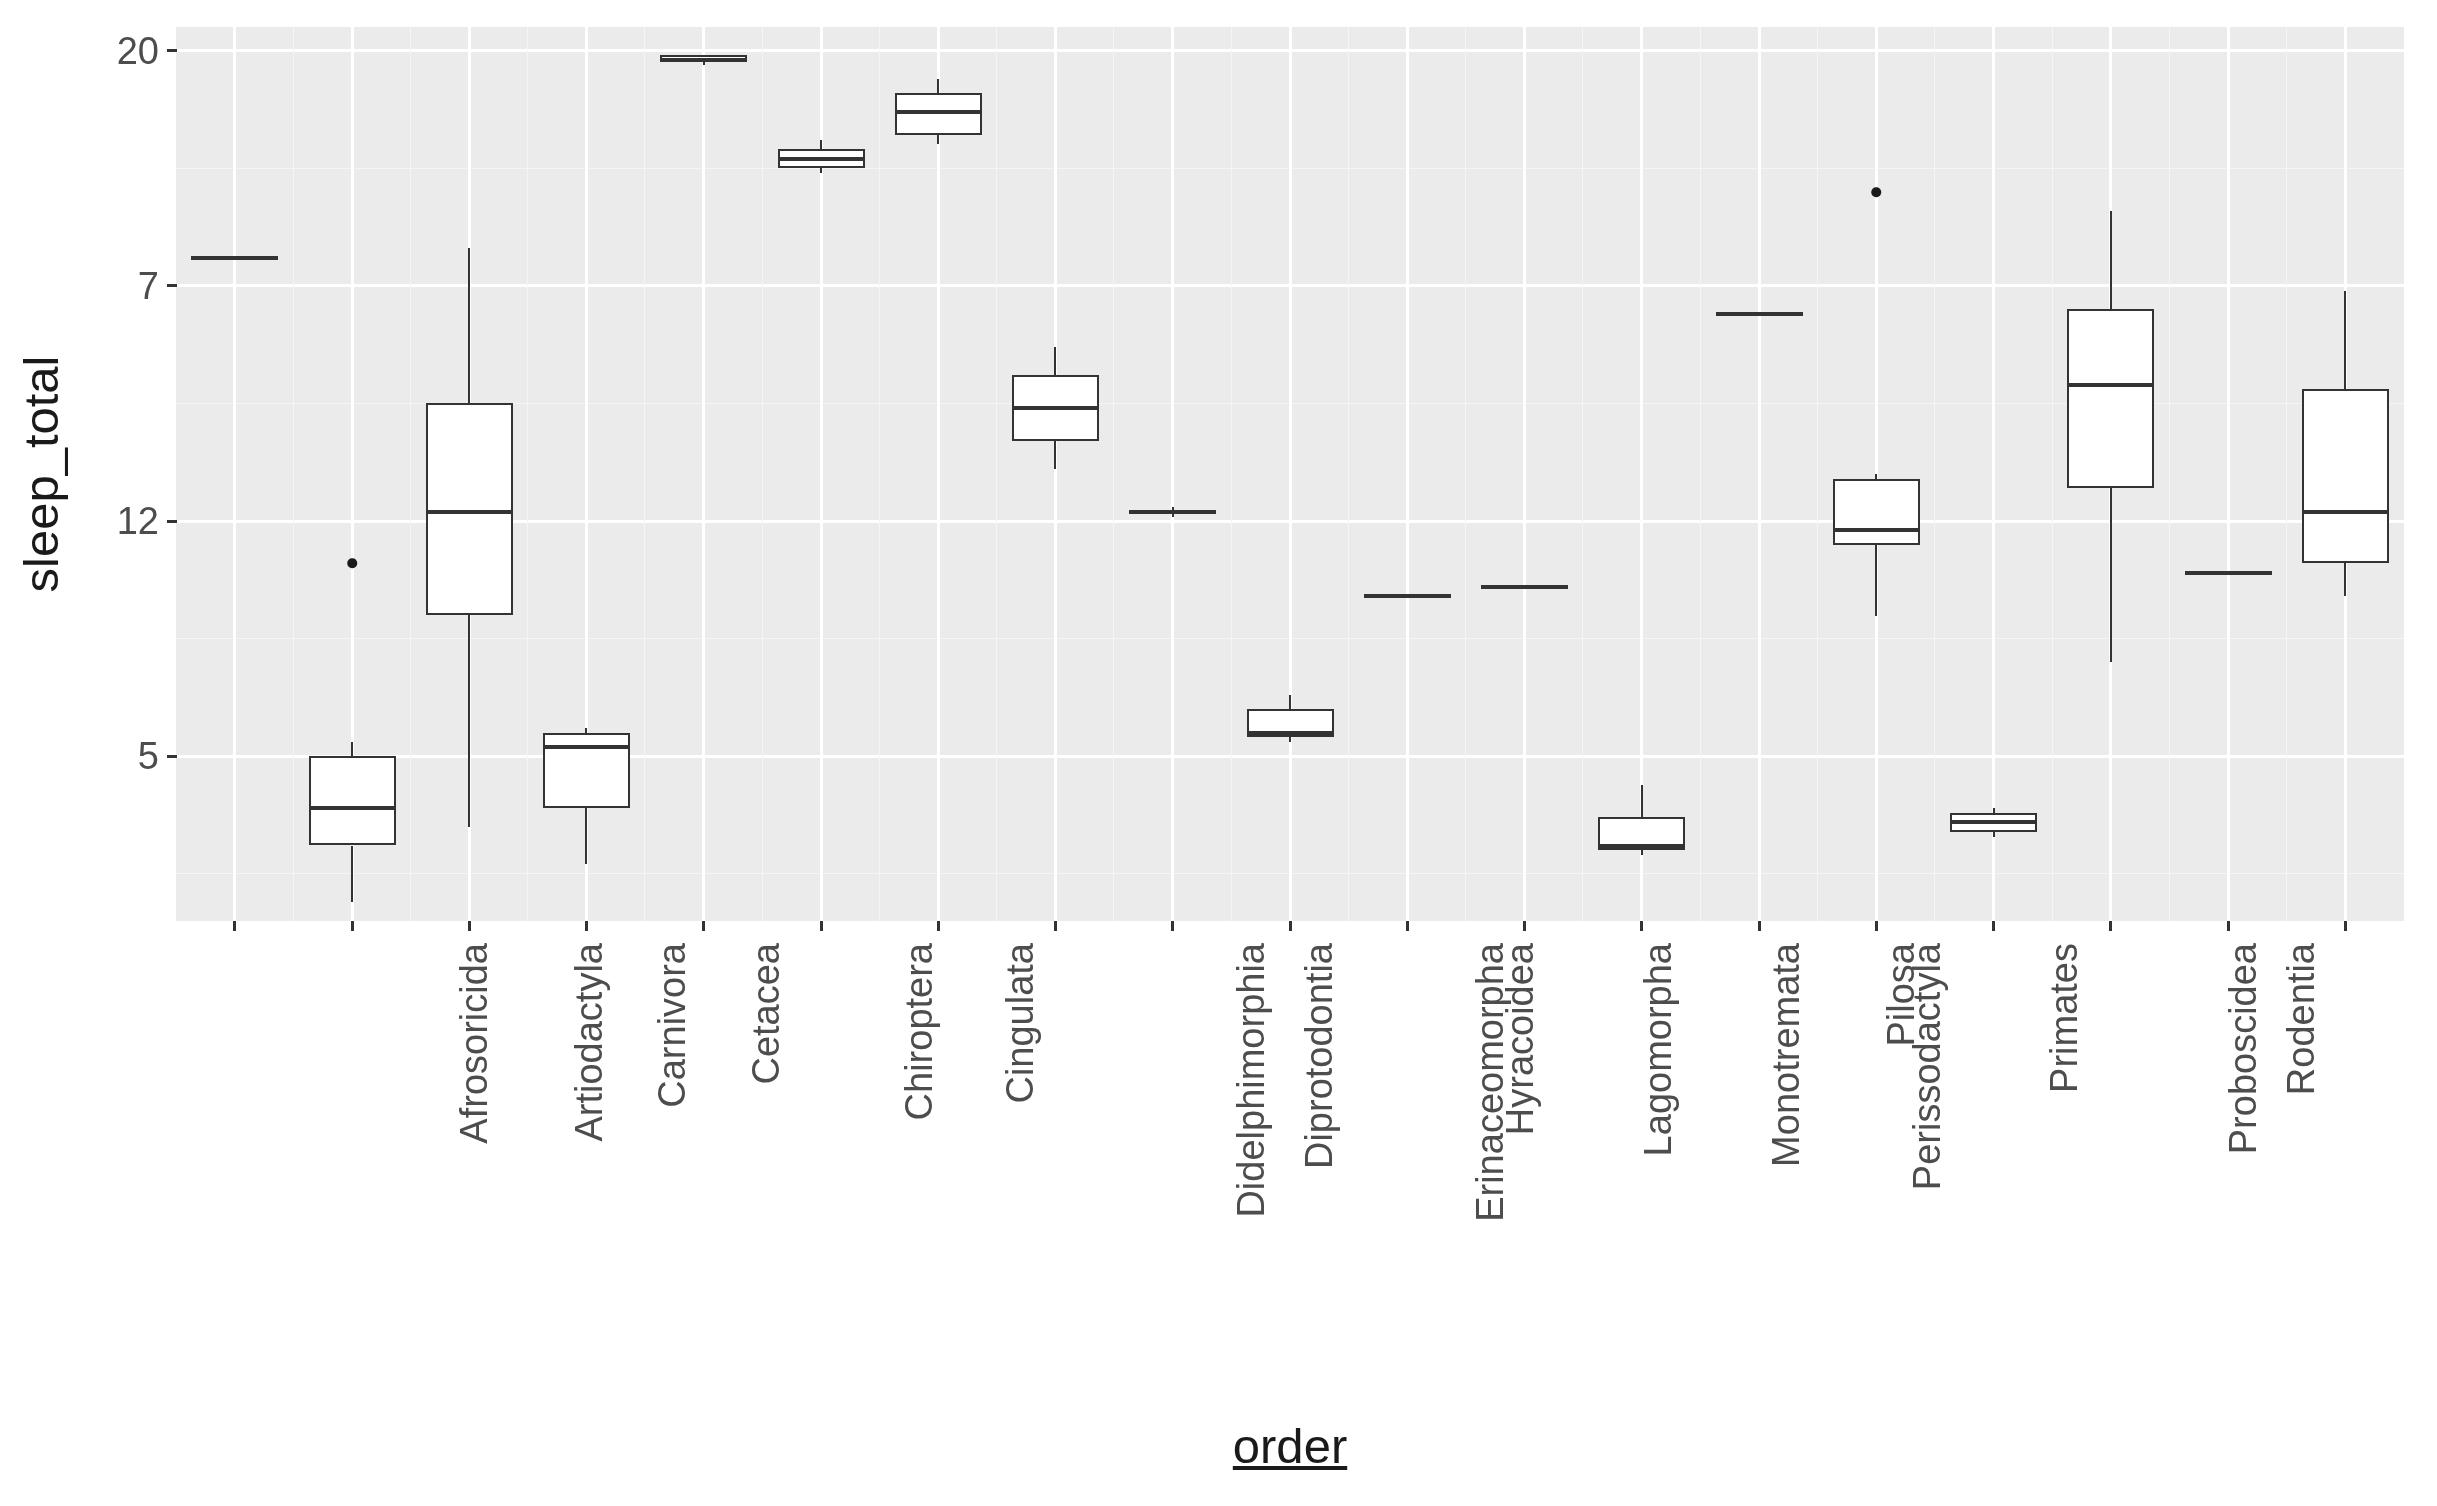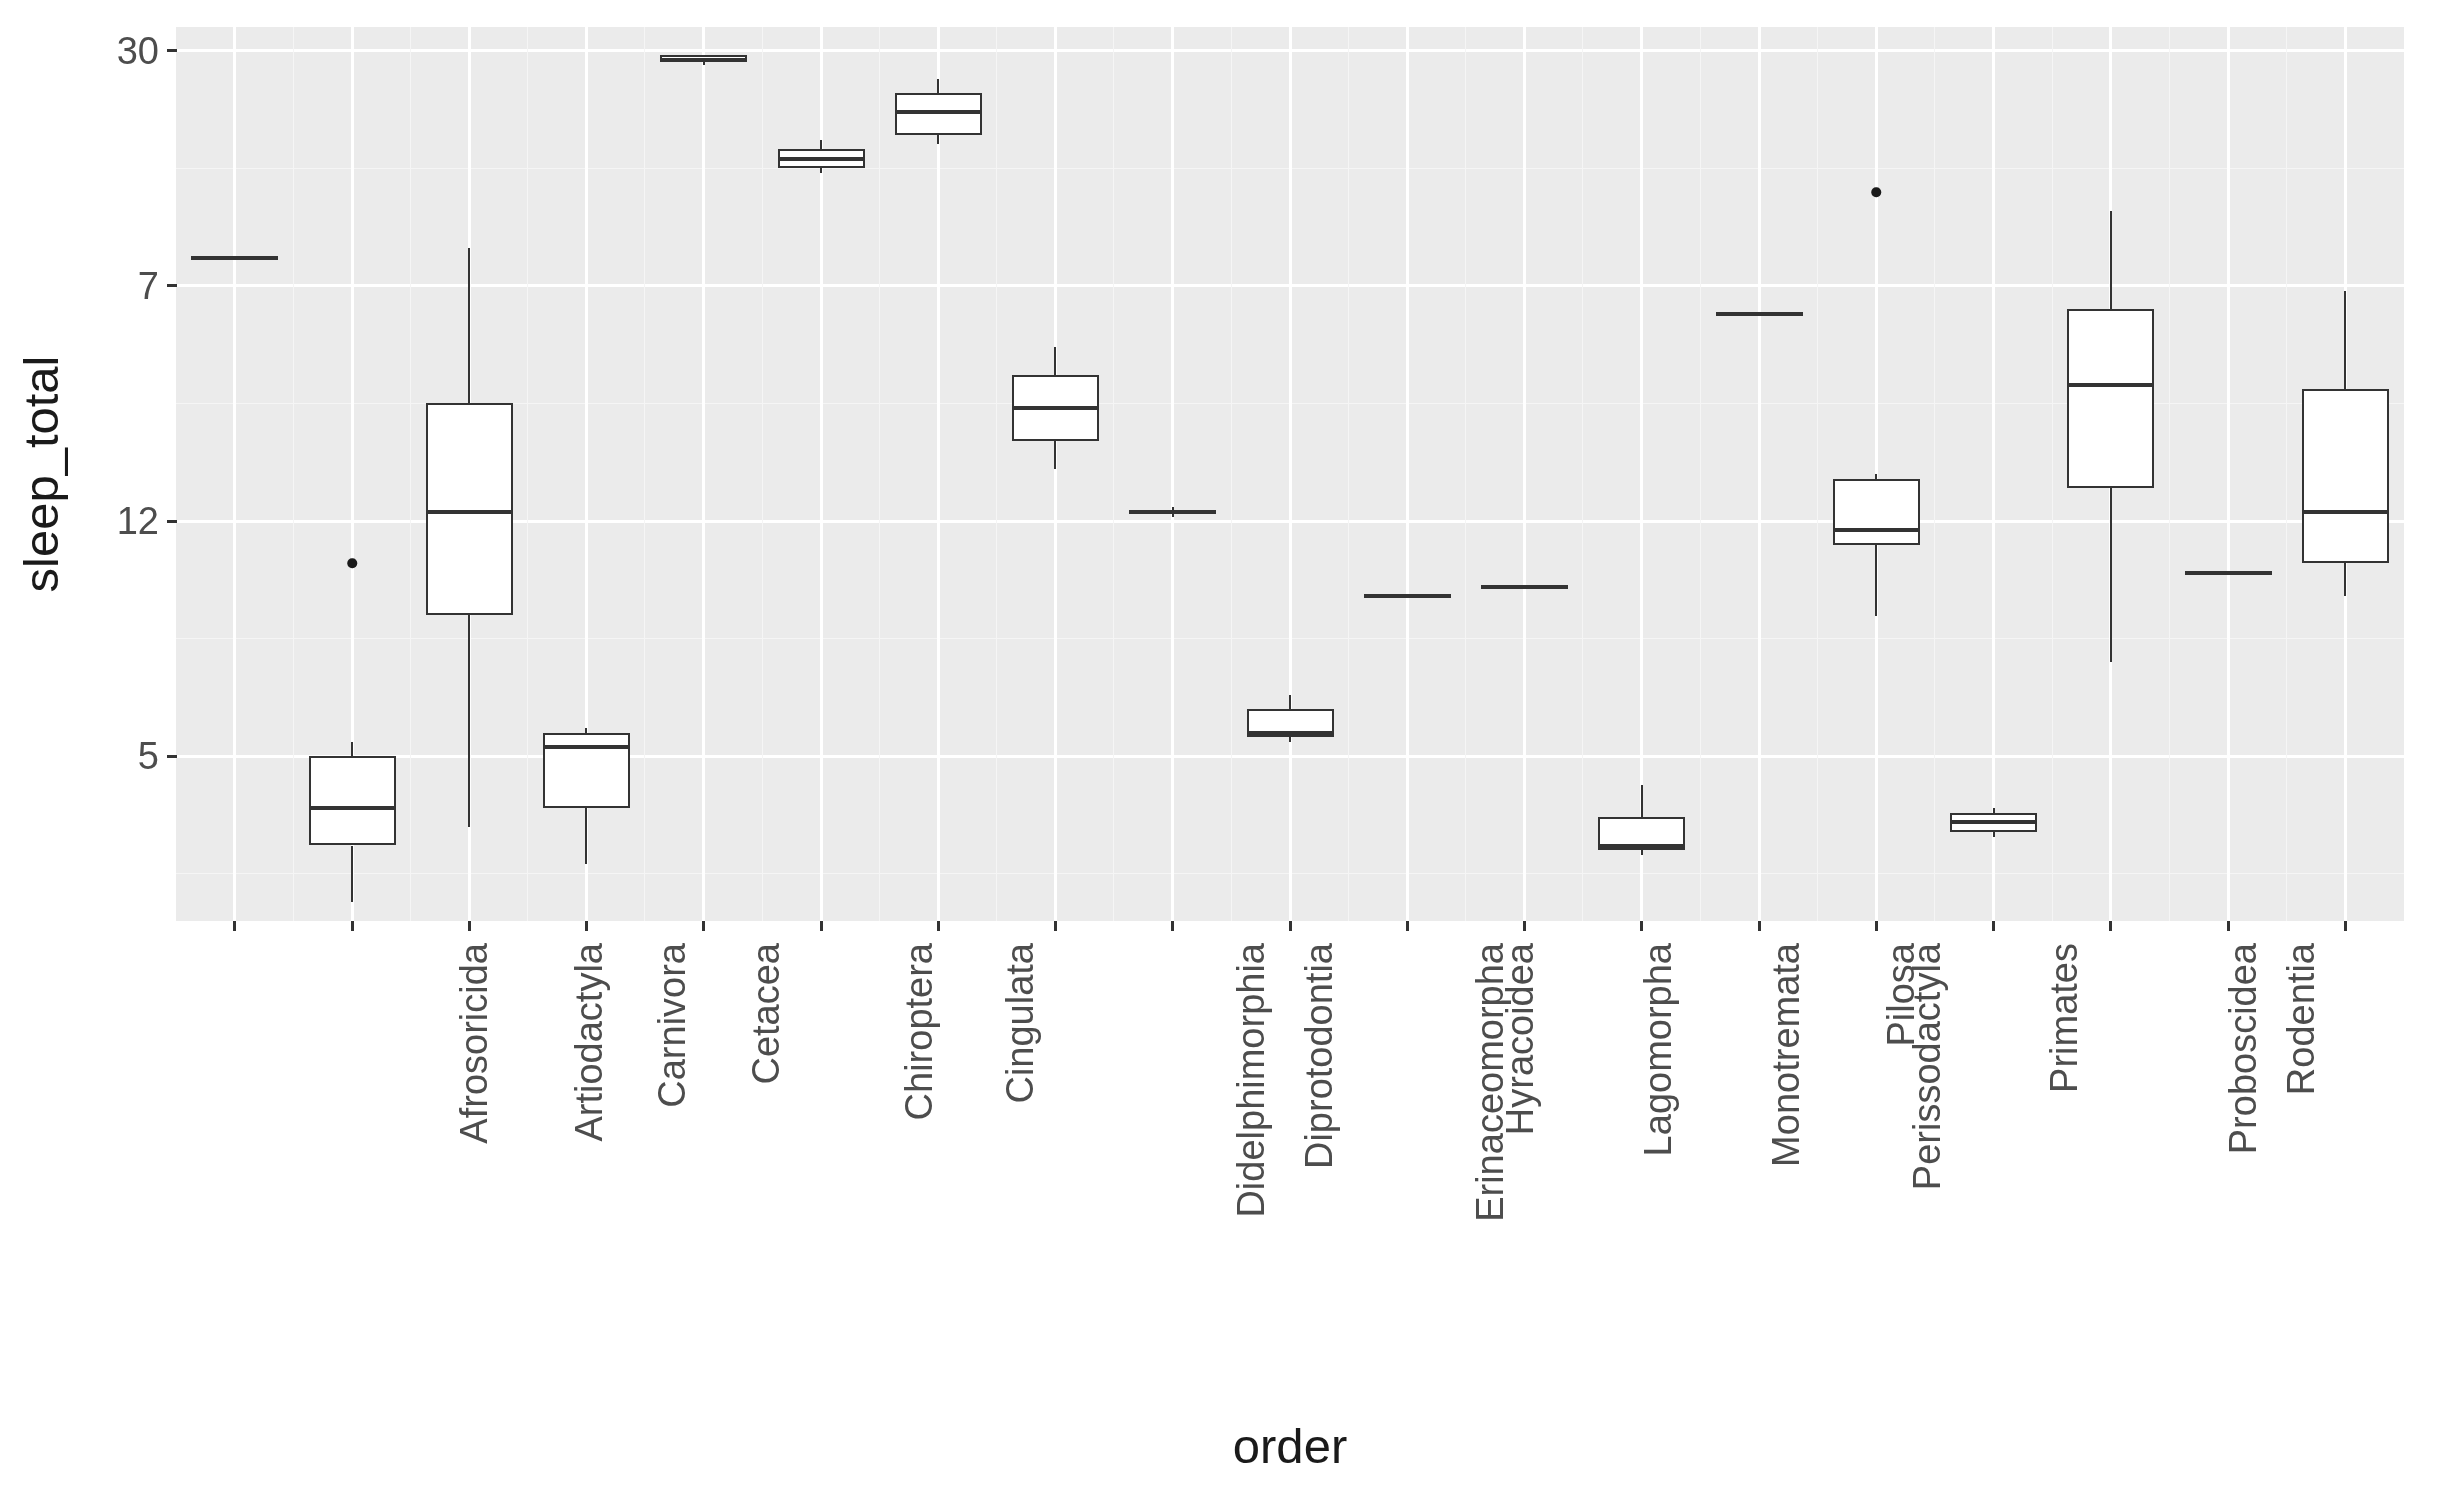--- a/index.html
+++ b/index.html
@@ -48,20 +48,21 @@
     font-size: 49px;
     line-height: 1;
     white-space: nowrap;
   }
   .y-axis-title {
     transform-origin: center center;
     transform: translate(-50%, -50%) rotate(-90deg);
   }
   .x-axis-title {
     transform: translate(-50%, 0);
+    text-decoration: underline;
   }
   .box {
     position: absolute;
     background: #ffffff;
     border: 2px solid #333333;
     box-sizing: border-box;
   }
   .median {
     position: absolute;
     background: #333333;
@@ -98,21 +99,21 @@
     <div class="tick-mark" style="left: 167px; width: 9.5px; top: 755px; height: 2.7px;"></div>
     <div class="tick-label y-tick-label" style="right: 2279px; top: 756px;">5</div>
     <div class="gridline-major" style="left: 176px; width: 2228px; top: 520px; height: 2.7px;"></div>
     <div class="tick-mark" style="left: 167px; width: 9.5px; top: 520px; height: 2.7px;"></div>
     <div class="tick-label y-tick-label" style="right: 2279px; top: 521px;">12</div>
     <div class="gridline-major" style="left: 176px; width: 2228px; top: 284px; height: 2.7px;"></div>
     <div class="tick-mark" style="left: 167px; width: 9.5px; top: 284px; height: 2.7px;"></div>
     <div class="tick-label y-tick-label" style="right: 2279px; top: 286px;">7</div>
     <div class="gridline-major" style="left: 176px; width: 2228px; top: 49px; height: 2.7px;"></div>
     <div class="tick-mark" style="left: 167px; width: 9.5px; top: 49px; height: 2.7px;"></div>
-    <div class="tick-label y-tick-label" style="right: 2279px; top: 51px;">30</div>
+    <div class="tick-label y-tick-label" style="right: 2279px; top: 51px;">20</div>
     <div class="gridline-minor" style="top: 27px; height: 894px; left: 293px; width: 1.4px;"></div>
     <div class="gridline-minor" style="top: 27px; height: 894px; left: 410px; width: 1.4px;"></div>
     <div class="gridline-minor" style="top: 27px; height: 894px; left: 527px; width: 1.4px;"></div>
     <div class="gridline-minor" style="top: 27px; height: 894px; left: 644px; width: 1.4px;"></div>
     <div class="gridline-minor" style="top: 27px; height: 894px; left: 762px; width: 1.4px;"></div>
     <div class="gridline-minor" style="top: 27px; height: 894px; left: 879px; width: 1.4px;"></div>
     <div class="gridline-minor" style="top: 27px; height: 894px; left: 996px; width: 1.4px;"></div>
     <div class="gridline-minor" style="top: 27px; height: 894px; left: 1113px; width: 1.4px;"></div>
     <div class="gridline-minor" style="top: 27px; height: 894px; left: 1231px; width: 1.4px;"></div>
     <div class="gridline-minor" style="top: 27px; height: 894px; left: 1348px; width: 1.4px;"></div>

